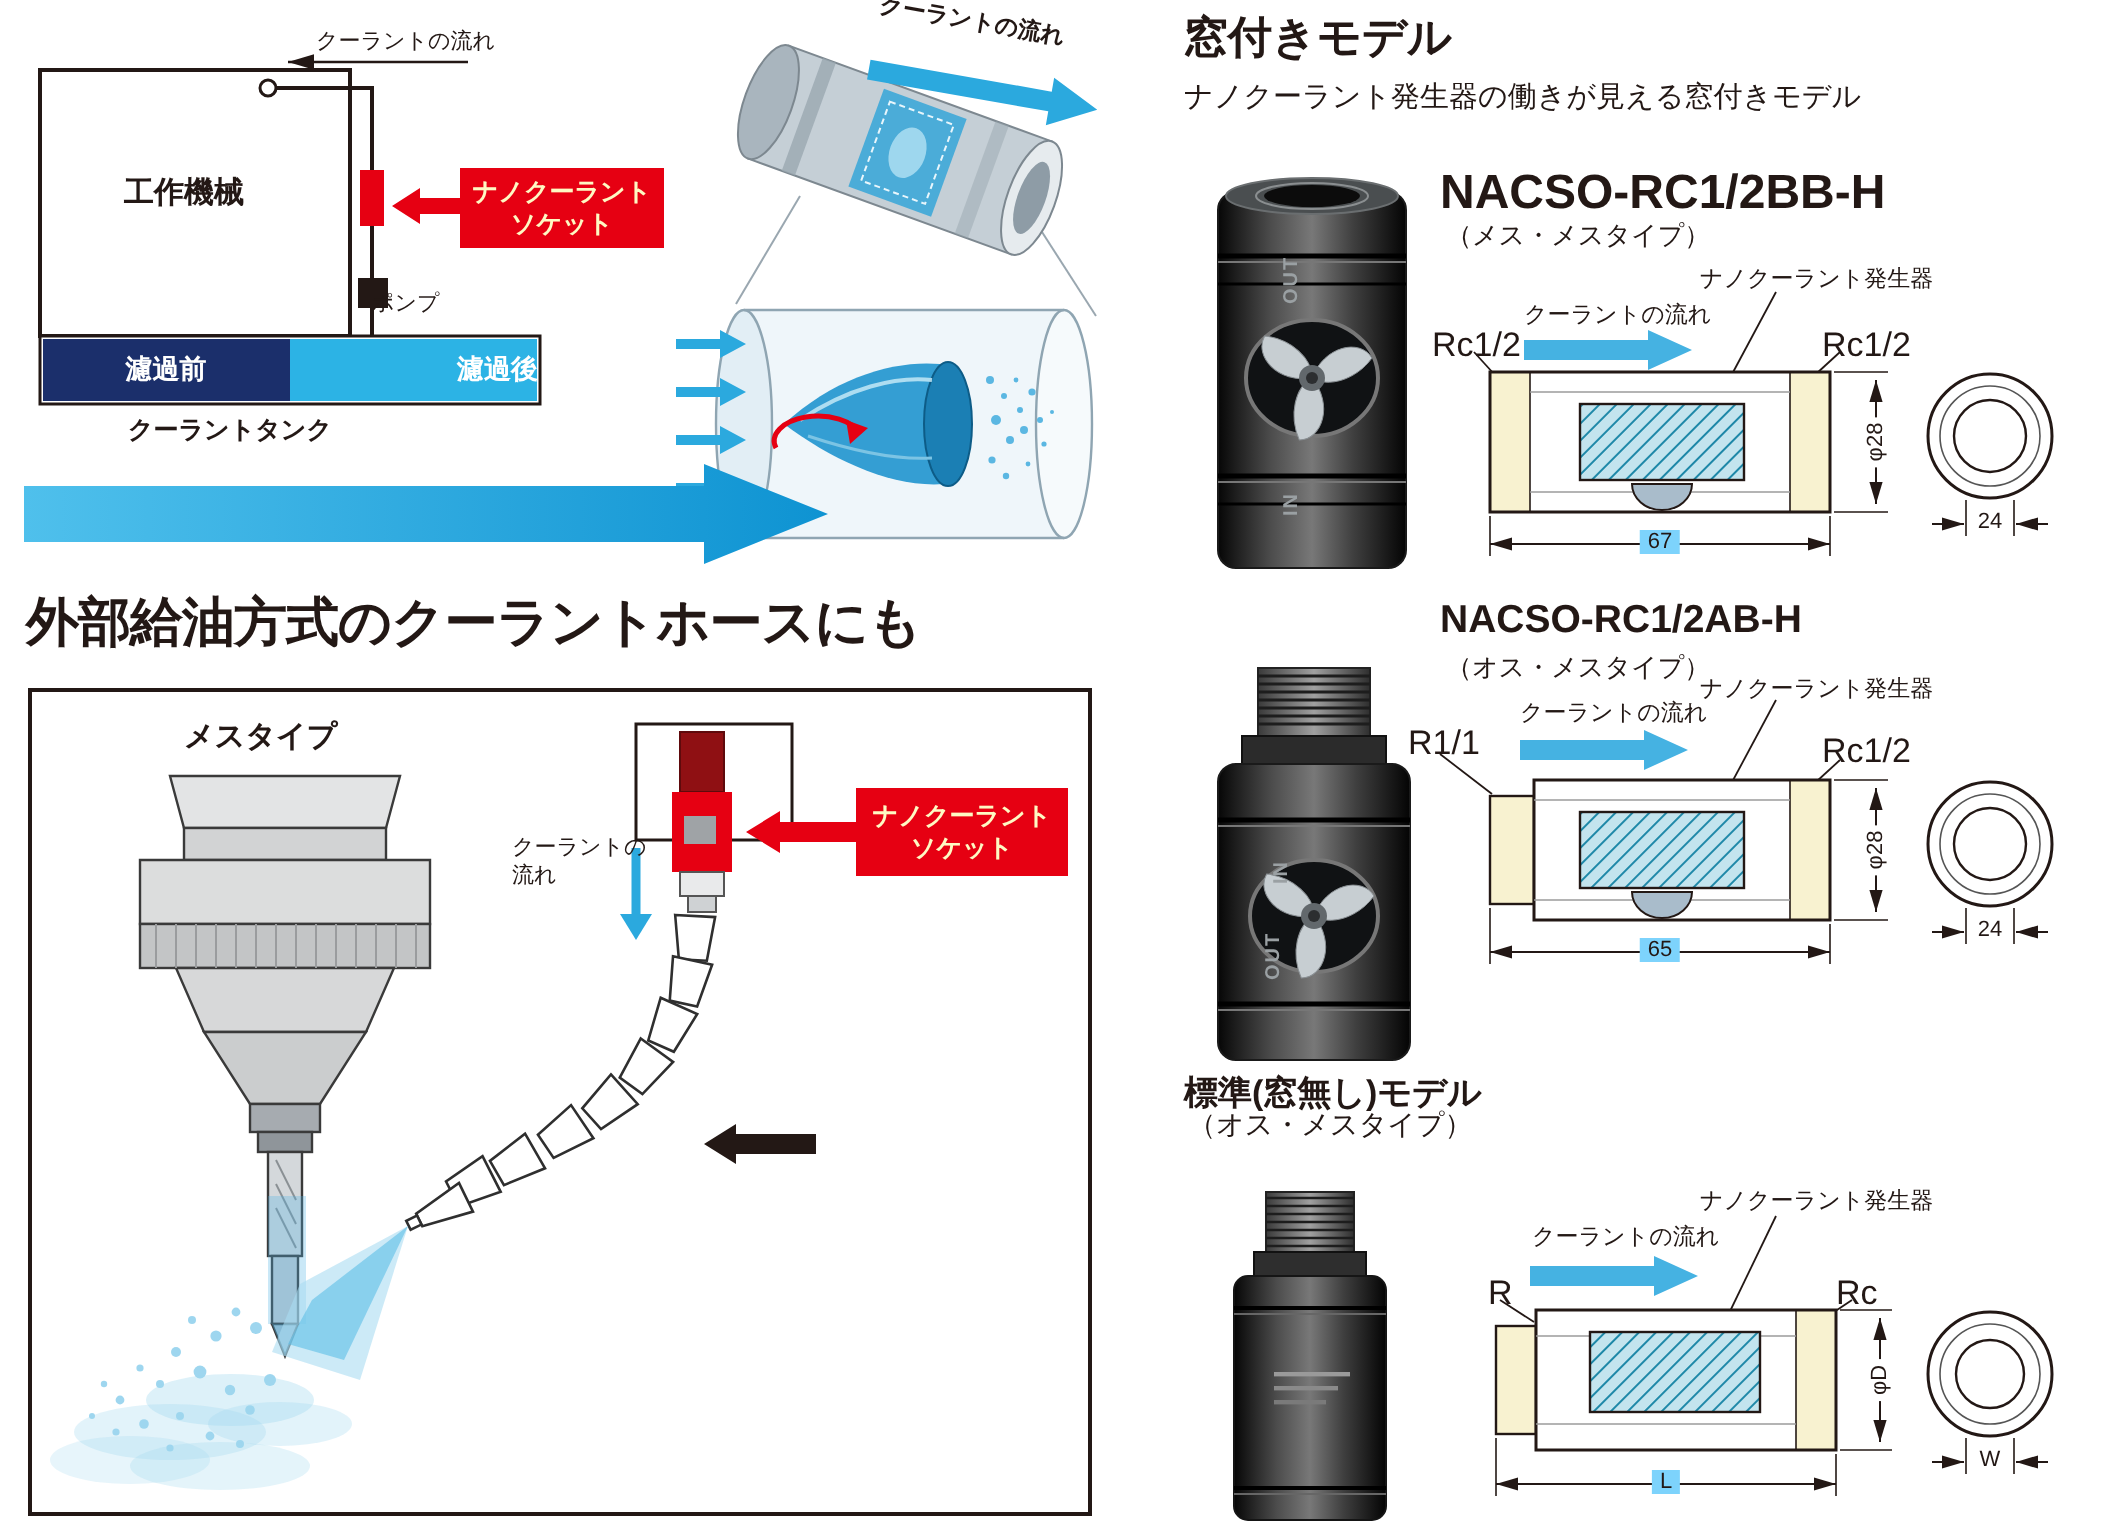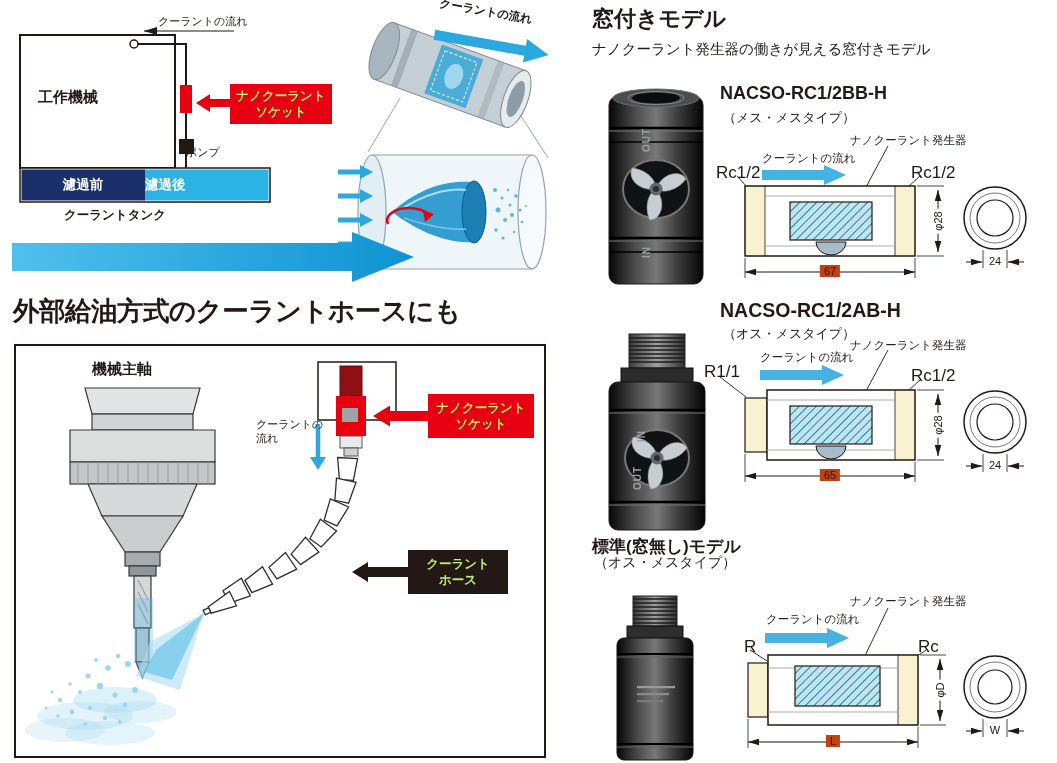--- a/index.html
+++ b/index.html
@@ -2,24 +2,24 @@
 <html><head>
 <meta charset="utf-8">
 <style>
 *{margin:0;padding:0;box-sizing:border-box}
 body{font-family:"Liberation Sans","DejaVu Sans",sans-serif;background:#fff;color:#231815}
 #canvas{position:relative;width:1057px;height:763px;background:#fff;overflow:hidden}
 #shapes{position:absolute;left:0;top:0}
 .lbl{position:absolute;color:#231815;white-space:pre-line;line-height:1.25}
 .b{font-weight:700}
 .w{color:#fff}
-.callout{position:absolute;display:flex;align-items:center;justify-content:center;text-align:center;color:#bef264;font-weight:700;white-space:pre-line;line-height:1.3;font-size:12.5px}
+.callout{position:absolute;display:flex;align-items:center;justify-content:center;text-align:center;color:#fef9c3;font-weight:700;white-space:pre-line;line-height:1.3;font-size:12.5px}
 .red{background:#e60012}
 .blk{background:#231815}
-.dimtxt{position:absolute;font-size:11px;background:#c2410c;padding:0 4px;transform:translateX(-50%);white-space:nowrap}
+.dimtxt{position:absolute;font-size:11px;background:#7dd3fc;padding:0 4px;transform:translateX(-50%);white-space:nowrap}
 .dimv{position:absolute;font-size:11px;background:#fff;padding:0 3px;transform:translate(-50%,-50%) rotate(-90deg);white-space:nowrap}
 .vlbl{position:absolute;font-size:10px;font-weight:600;letter-spacing:1px;color:#9aa0a3;transform:translate(-50%,-50%) rotate(-90deg);white-space:nowrap}
 .thread{position:absolute;font-size:17px;white-space:nowrap}
 </style>
 </head>
 <body>
 
 <div id="canvas">
 
 <svg id="shapes" width="1057" height="763" viewBox="0 0 1057 763">
@@ -420,42 +420,40 @@
   <line x1="1024" y1="731" x2="1008" y2="731" stroke="#231815" stroke-width="1" marker-end="url(#dimA)"></line>
   <g>
     <circle cx="995" cy="687" r="31" fill="#fff" stroke="#231815" stroke-width="1.5"></circle>
     <circle cx="995" cy="687" r="25" fill="none" stroke="#555" stroke-width="0.8"></circle>
     <circle cx="995" cy="687" r="17" fill="none" stroke="#231815" stroke-width="1.2"></circle>
   </g>
 </g>
 </svg>
 
 <div class="lbl" style="left:158px;top:15px;font-size:11px">クーラントの流れ</div>
-<div class="lbl b" style="left:38px;top:88px;font-size:15px">工作機械</div>
+<div class="lbl b" style="left:62px;top:88px;font-size:15px">工作機械</div>
 <div class="callout red" style="left:230px;top:84px;width:102px;height:40px">ナノクーラント
 ソケット</div>
 <div class="lbl" style="left:186px;top:146px;font-size:11px">ポンプ</div>
 <div class="lbl b w" style="left:21px;top:177px;width:124px;text-align:center;font-size:13.5px">濾過前</div>
-<div class="lbl b w" style="left:145px;top:177px;width:124px;text-align:left;font-size:13.5px">濾過後</div>
+<div class="lbl b w" style="left:145px;top:177px;width:124px;text-align:right;font-size:13.5px">濾過後</div>
 <div class="lbl b" style="left:35px;top:208px;width:160px;text-align:center;font-size:12.5px">クーラントタンク</div>
 <div class="lbl" style="left:439px;top:4px;font-size:11.5px;font-weight:600;transform:rotate(10deg)">クーラントの流れ</div>
 
 <div class="lbl b" style="left:13px;top:295px;font-size:26.5px;letter-spacing:-0.5px">外部給油方式のクーラントホースにも</div>
-<div class="lbl b" style="left:92px;top:360px;font-size:15px">機械主軸</div>
+<div class="lbl b" style="left:92px;top:360px;font-size:15px">メスタイプ</div>
 <div class="callout red" style="left:428px;top:394px;width:106px;height:44px">ナノクーラント
 ソケット</div>
 <div class="lbl" style="left:256px;top:418px;font-size:11px">クーラントの
 流れ</div>
-<div class="callout blk" style="left:408px;top:550px;width:100px;height:44px">クーラント
-ホース</div>
 
 <div class="lbl b" style="left:592px;top:5px;font-size:22px">窓付きモデル</div>
 <div class="lbl" style="left:592px;top:40px;font-size:14.5px">ナノクーラント発生器の働きが見える窓付きモデル</div>
 
-<div class="lbl b" style="left:720px;top:82px;font-size:18px">NACSO-RC1/2BB-H</div>
+<div class="lbl b" style="left:720px;top:82px;font-size:24px">NACSO-RC1/2BB-H</div>
 <div class="lbl" style="left:723px;top:110px;font-size:13px">（メス・メスタイプ）</div>
 <div class="lbl" style="left:850px;top:133px;font-size:11.5px">ナノクーラント発生器</div>
 <div class="lbl" style="left:762px;top:151px;font-size:11.5px">クーラントの流れ</div>
 <div class="thread" style="left:716px;top:163px">Rc1/2</div>
 <div class="thread" style="left:911px;top:163px">Rc1/2</div>
 <div class="dimv" style="left:938px;top:221px">φ28</div>
 <div class="dimtxt" style="left:830px;top:265px">67</div>
 <div class="dimtxt" style="left:995px;top:255px;background:none">24</div>
 <div class="vlbl" style="left:646px;top:140px">OUT</div>
 <div class="vlbl" style="left:646px;top:252px">IN</div>

